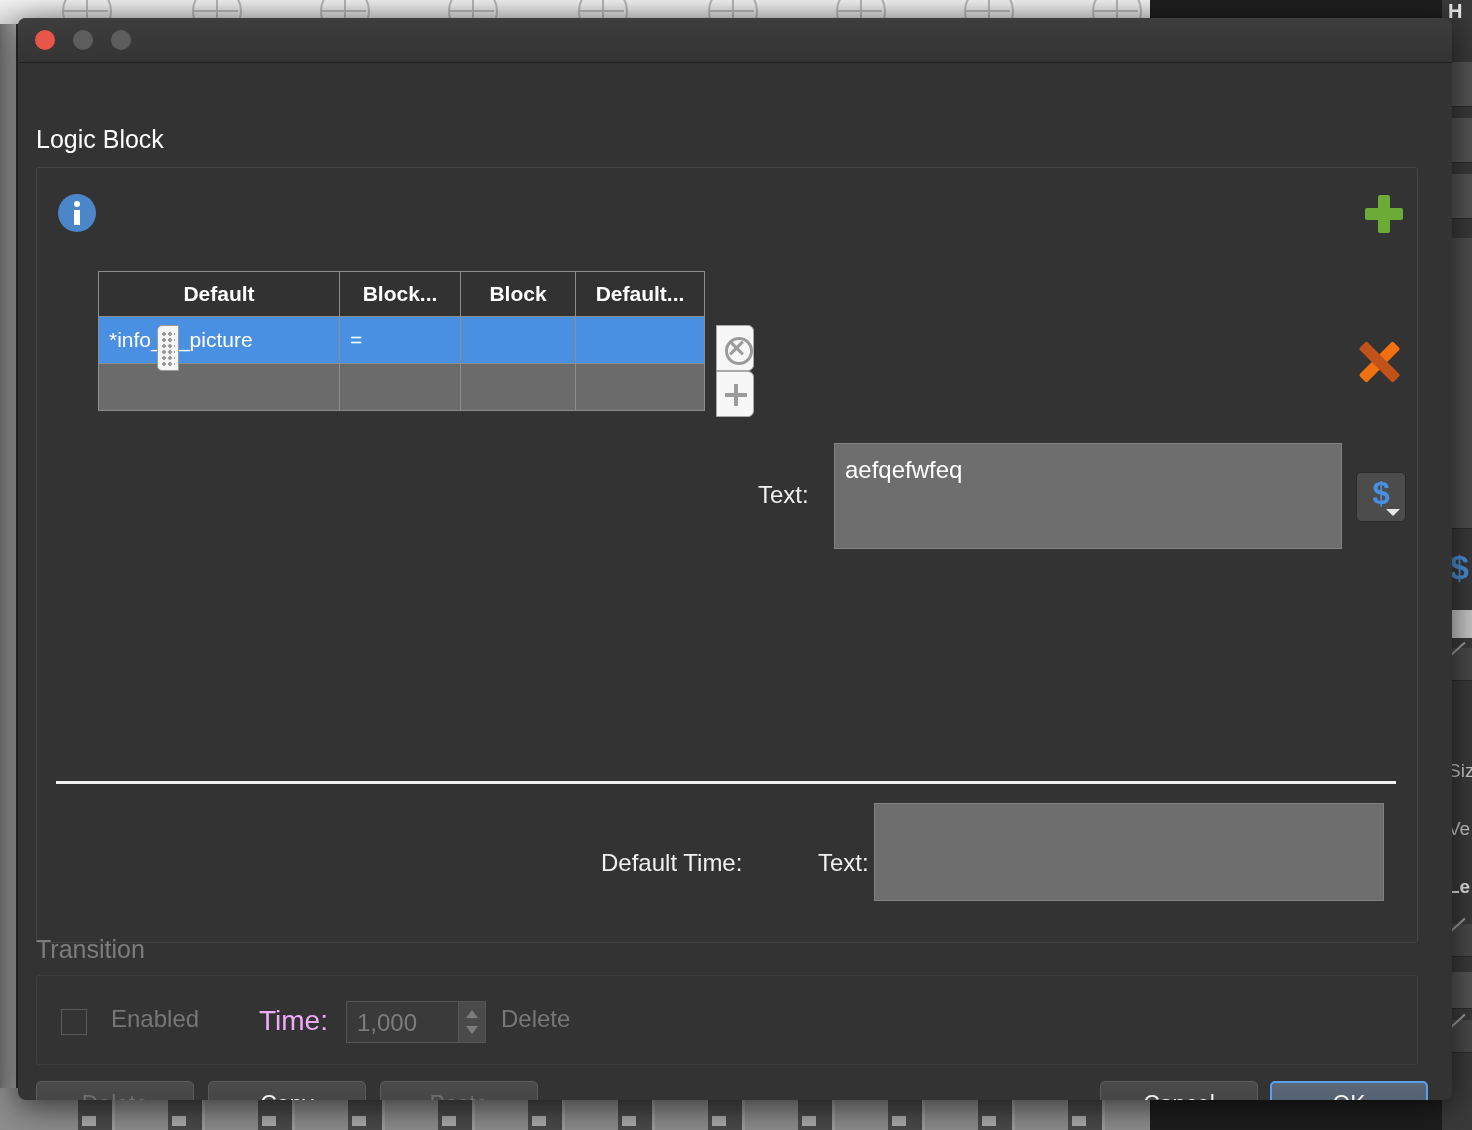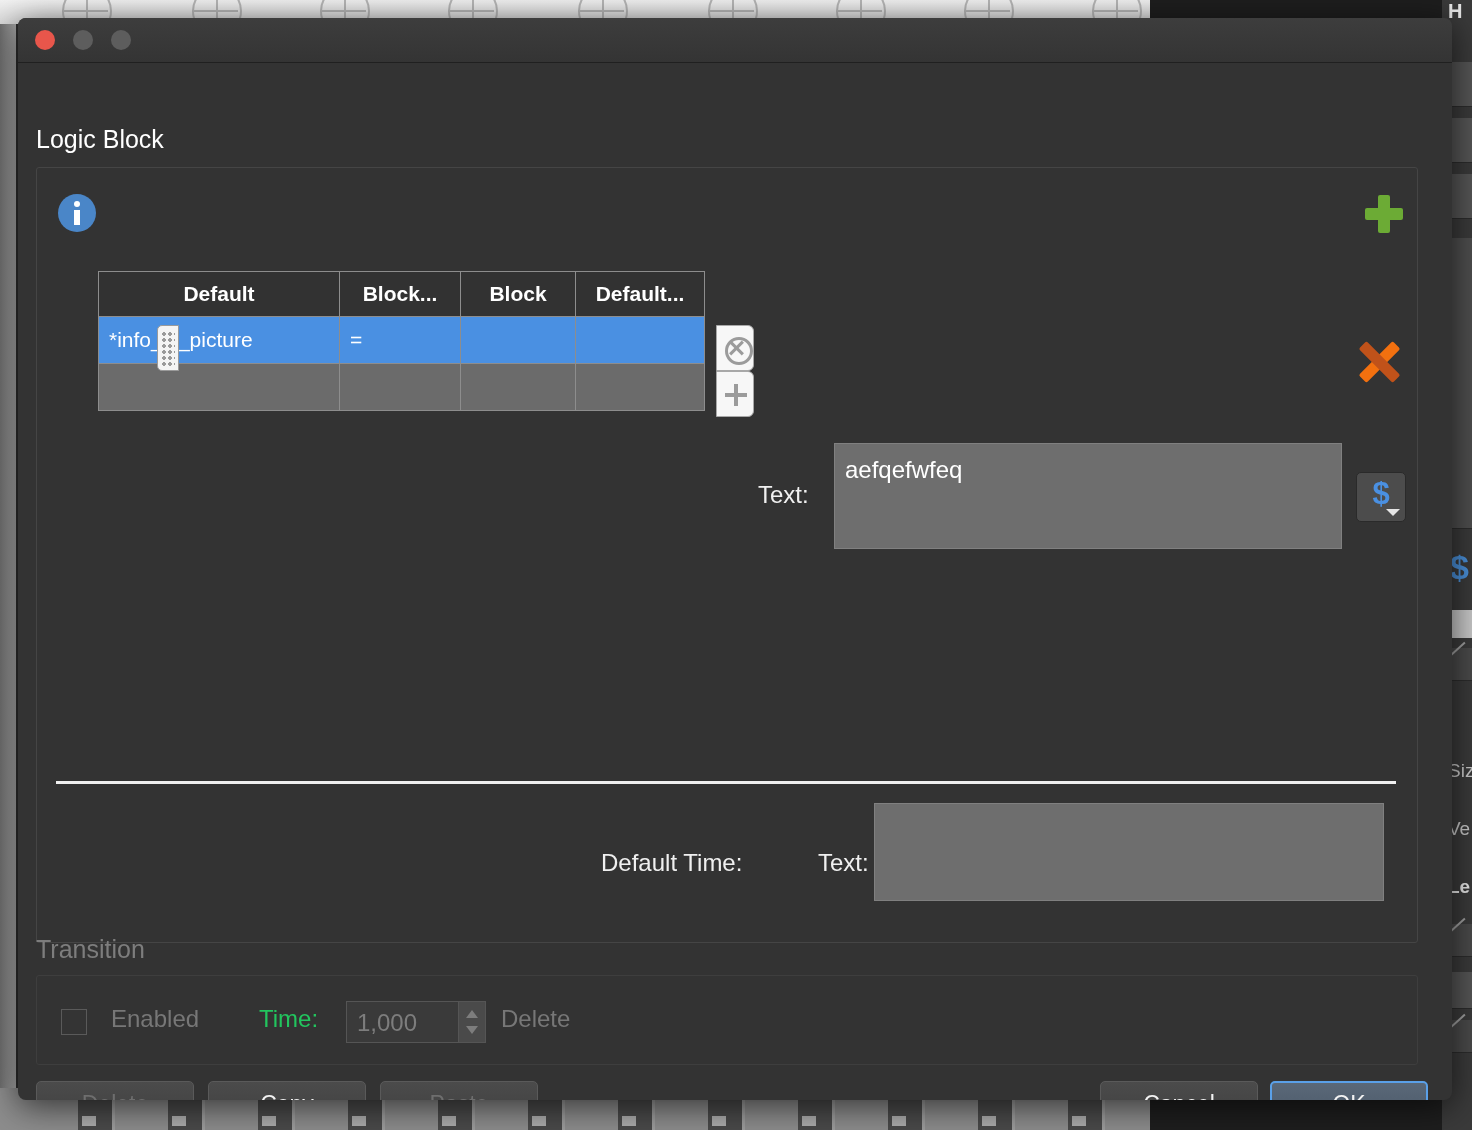--- a/index.html
+++ b/index.html
@@ -297,21 +297,21 @@
     position: absolute; left: 43px; top: 946px;
     width: 24px; height: 24px;
     background: #343434; border: 1px solid #5a5a5a;
   }
   .chk-label {
     position: absolute; left: 78px; top: 942px;
     color: #777777; font-size: 24px; margin-left: 15px;
   }
   .time-label {
     position: absolute; left: 241px; top: 942px;
-    color: #22c55e; font-size: 24px;
+    color: #f0abfc; font-size: 28px;
   }
   .spin {
     position: absolute; left: 328px; top: 938px;
     width: 140px; height: 42px;
     background: #3a3a3a; border: 1px solid #555;
     box-sizing: border-box;
   }
   .spin .val {
     position: absolute; left: 10px; top: 7px;
     color: #7d7d7d; font-size: 24px;

